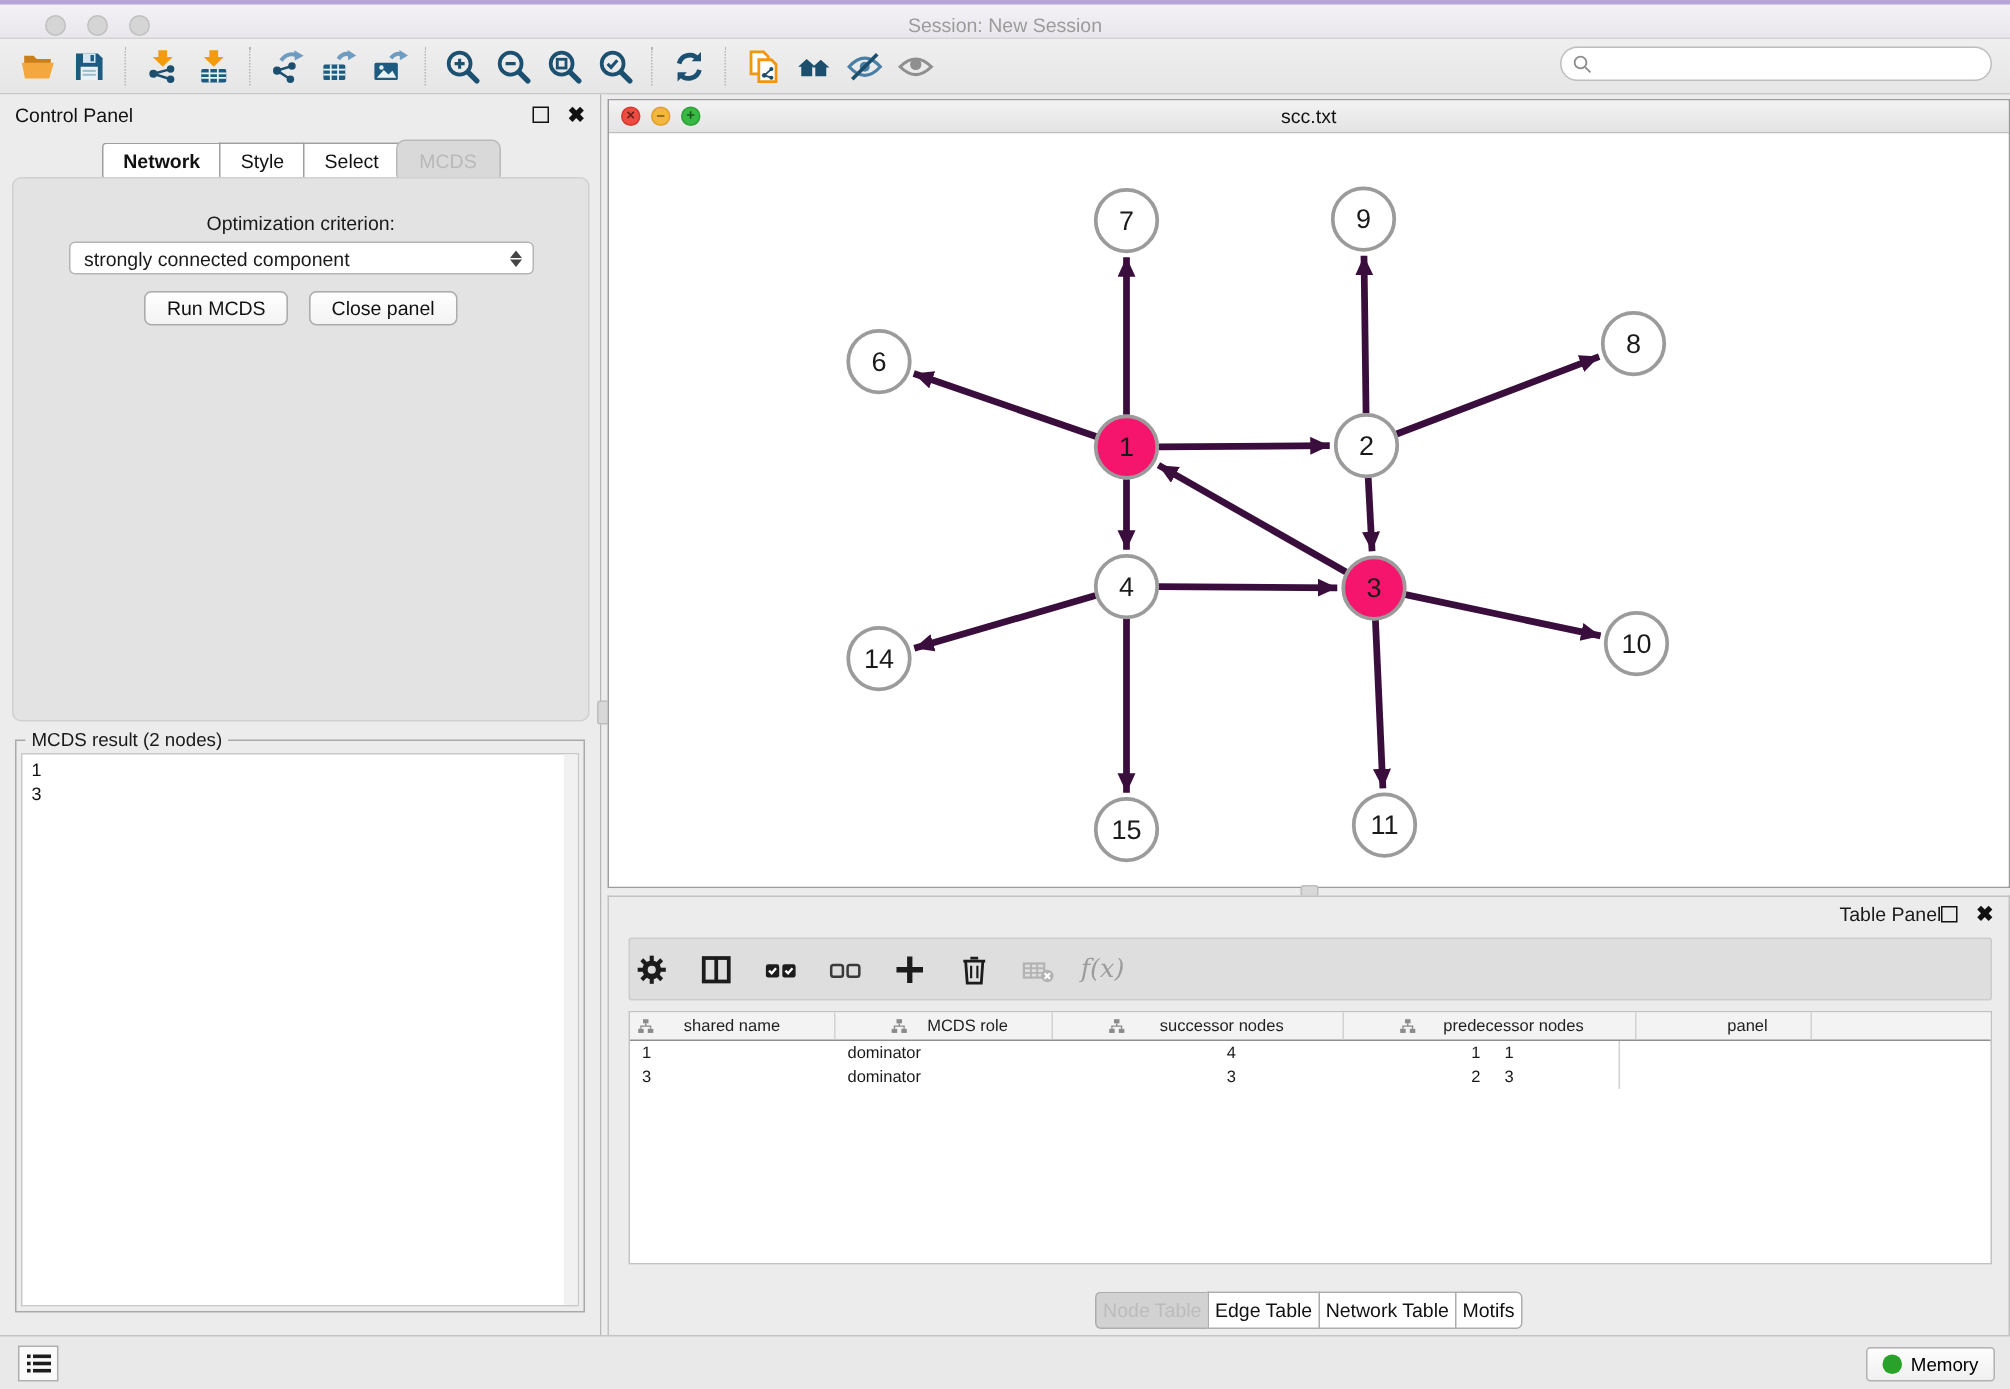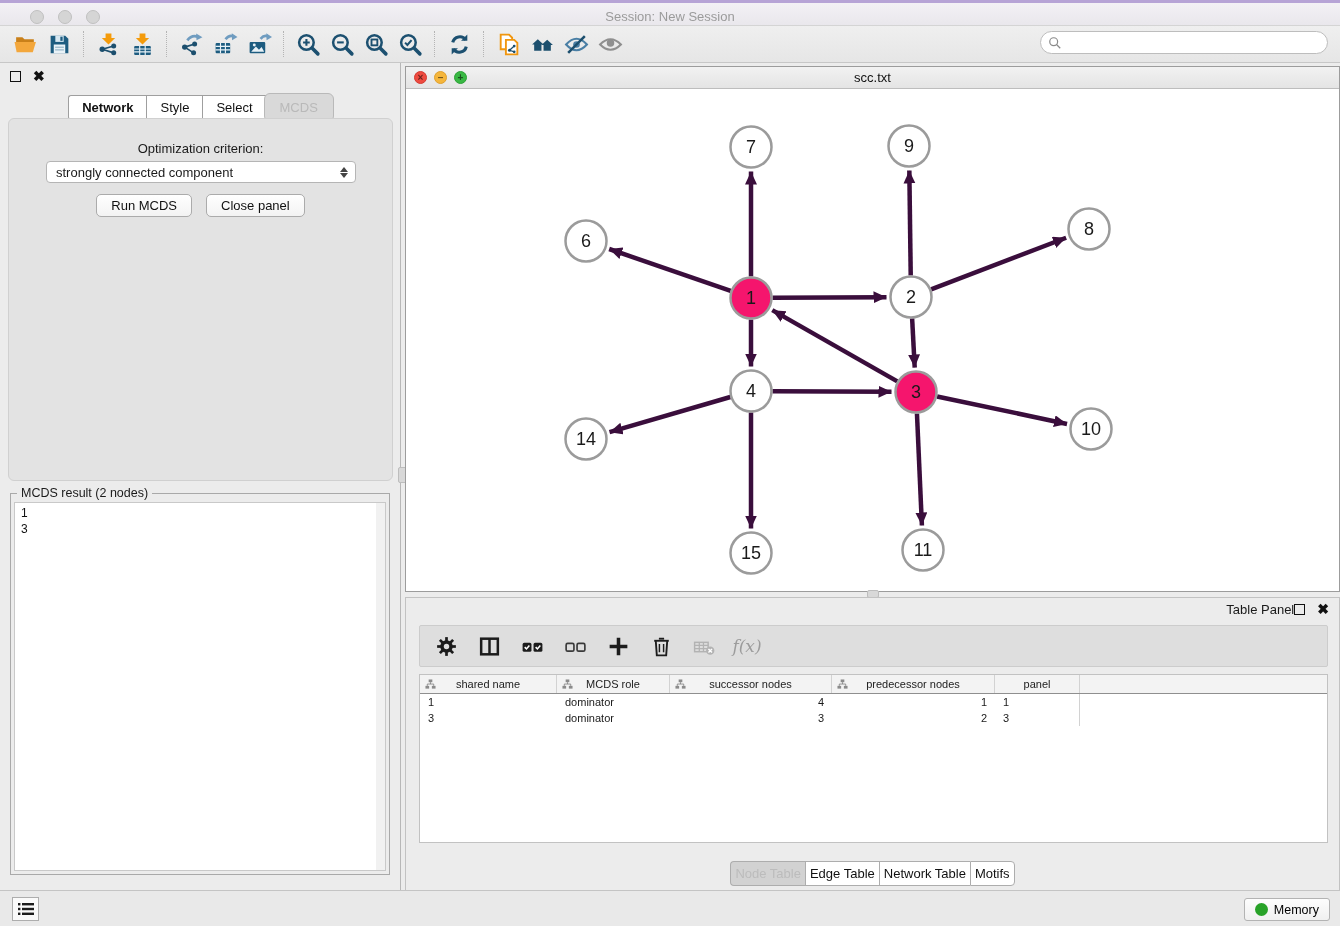--- a/index.html
+++ b/index.html
@@ -84,26 +84,26 @@
   .tl.grn   { left:48px; background:#39b844; border:1px solid #2ba136; }
   .net-canvas { position:absolute; left:0; top:22px; width:933px; height:502px; background:#fff; }
 
   
   .table-panel { position:absolute; left:405px; top:597px; width:935px; height:293px;
     background:#ececec; border:1px solid #c2c2c2; border-bottom:none; }
   .tp-head { height:22px; display:flex; align-items:center; padding:0 10px; }
   .tp-head .ptitle { font-size:13px; flex:1;text-align:right; }
   .tp-toolbar { position:absolute; left:13px; top:27px; width:909px; height:42px;
     background:#dedede; border:1px solid #cccccc; border-radius:2px;
-    display:flex; align-items:center; gap:15px; padding-left:12px; }
+    display:flex; align-items:center; gap:15px; padding-left:0; }
   .tp-toolbar .tbtn { width:28px; }
   .fx-label { font-family:"DejaVu Serif", serif; font-style:italic; font-size:17px; color:#9c9c9c; }
   .node-table { position:absolute; left:13px; top:76px; width:909px; height:169px;
     background:#fff; border:1px solid #c2c2c2; }
-  .nt-header { display:flex; height:19px; background:#f3f3f3; border-bottom:1px solid #8f8f8f; }
+  .nt-header { display:flex; height:19px; background:#f3f3f3; border-bottom:1px solid #8f8f8f;gap:32px; }
   .nt-hcell { font-size:11px; color:#222; display:flex; align-items:center; justify-content:center;
     border-right:1px solid #d2d2d2; position:relative; }
   .nt-hcell .tree-ico { position:absolute; left:5px; top:4px; }
   .nt-row { display:flex; height:16px; }
   .nt-cell { font-size:11px; display:flex; align-items:center; padding:0 8px; }
   .num { justify-content:flex-end; }
   .c0{width:137px;} .c1{width:113px;} .c2{width:162px;} .c3{width:163px;} .c4{width:85px; border-right:1px solid #d2d2d2;}
   .tp-tabs { position:absolute; left:0; right:0; top:263px; display:flex; justify-content:center; }
   .tp-tab { font-size:13px; padding:4px 4px; background:#fff; border:1px solid #adadad;
     border-right:none; color:#111; }
@@ -265,20 +265,21 @@
     <svg width="14" height="14" viewBox="0 0 16 16">
       <circle cx="6.5" cy="6.5" r="4.5" fill="none" stroke="#8a8a8a" stroke-width="1.4"></circle>
       <path d="M10 10l4 4" stroke="#8a8a8a" stroke-width="1.4"></path>
     </svg>
     <input placeholder="" style="">
   </div>
 </div>
 
 <div class="control-panel">
   <div class="panel-head">
+    <span class="ptitle">Control Panel</span>
     <span class="float-ico"></span>
     <span class="close-ico">✖</span>
   </div>
   <div class="cp-tabs">
     <span class="cp-tab">Network</span>
     <span class="cp-tab">Style</span>
     <span class="cp-tab">Select</span>
     <span class="cp-tab active">MCDS</span>
   </div>
   <div class="cp-body">

